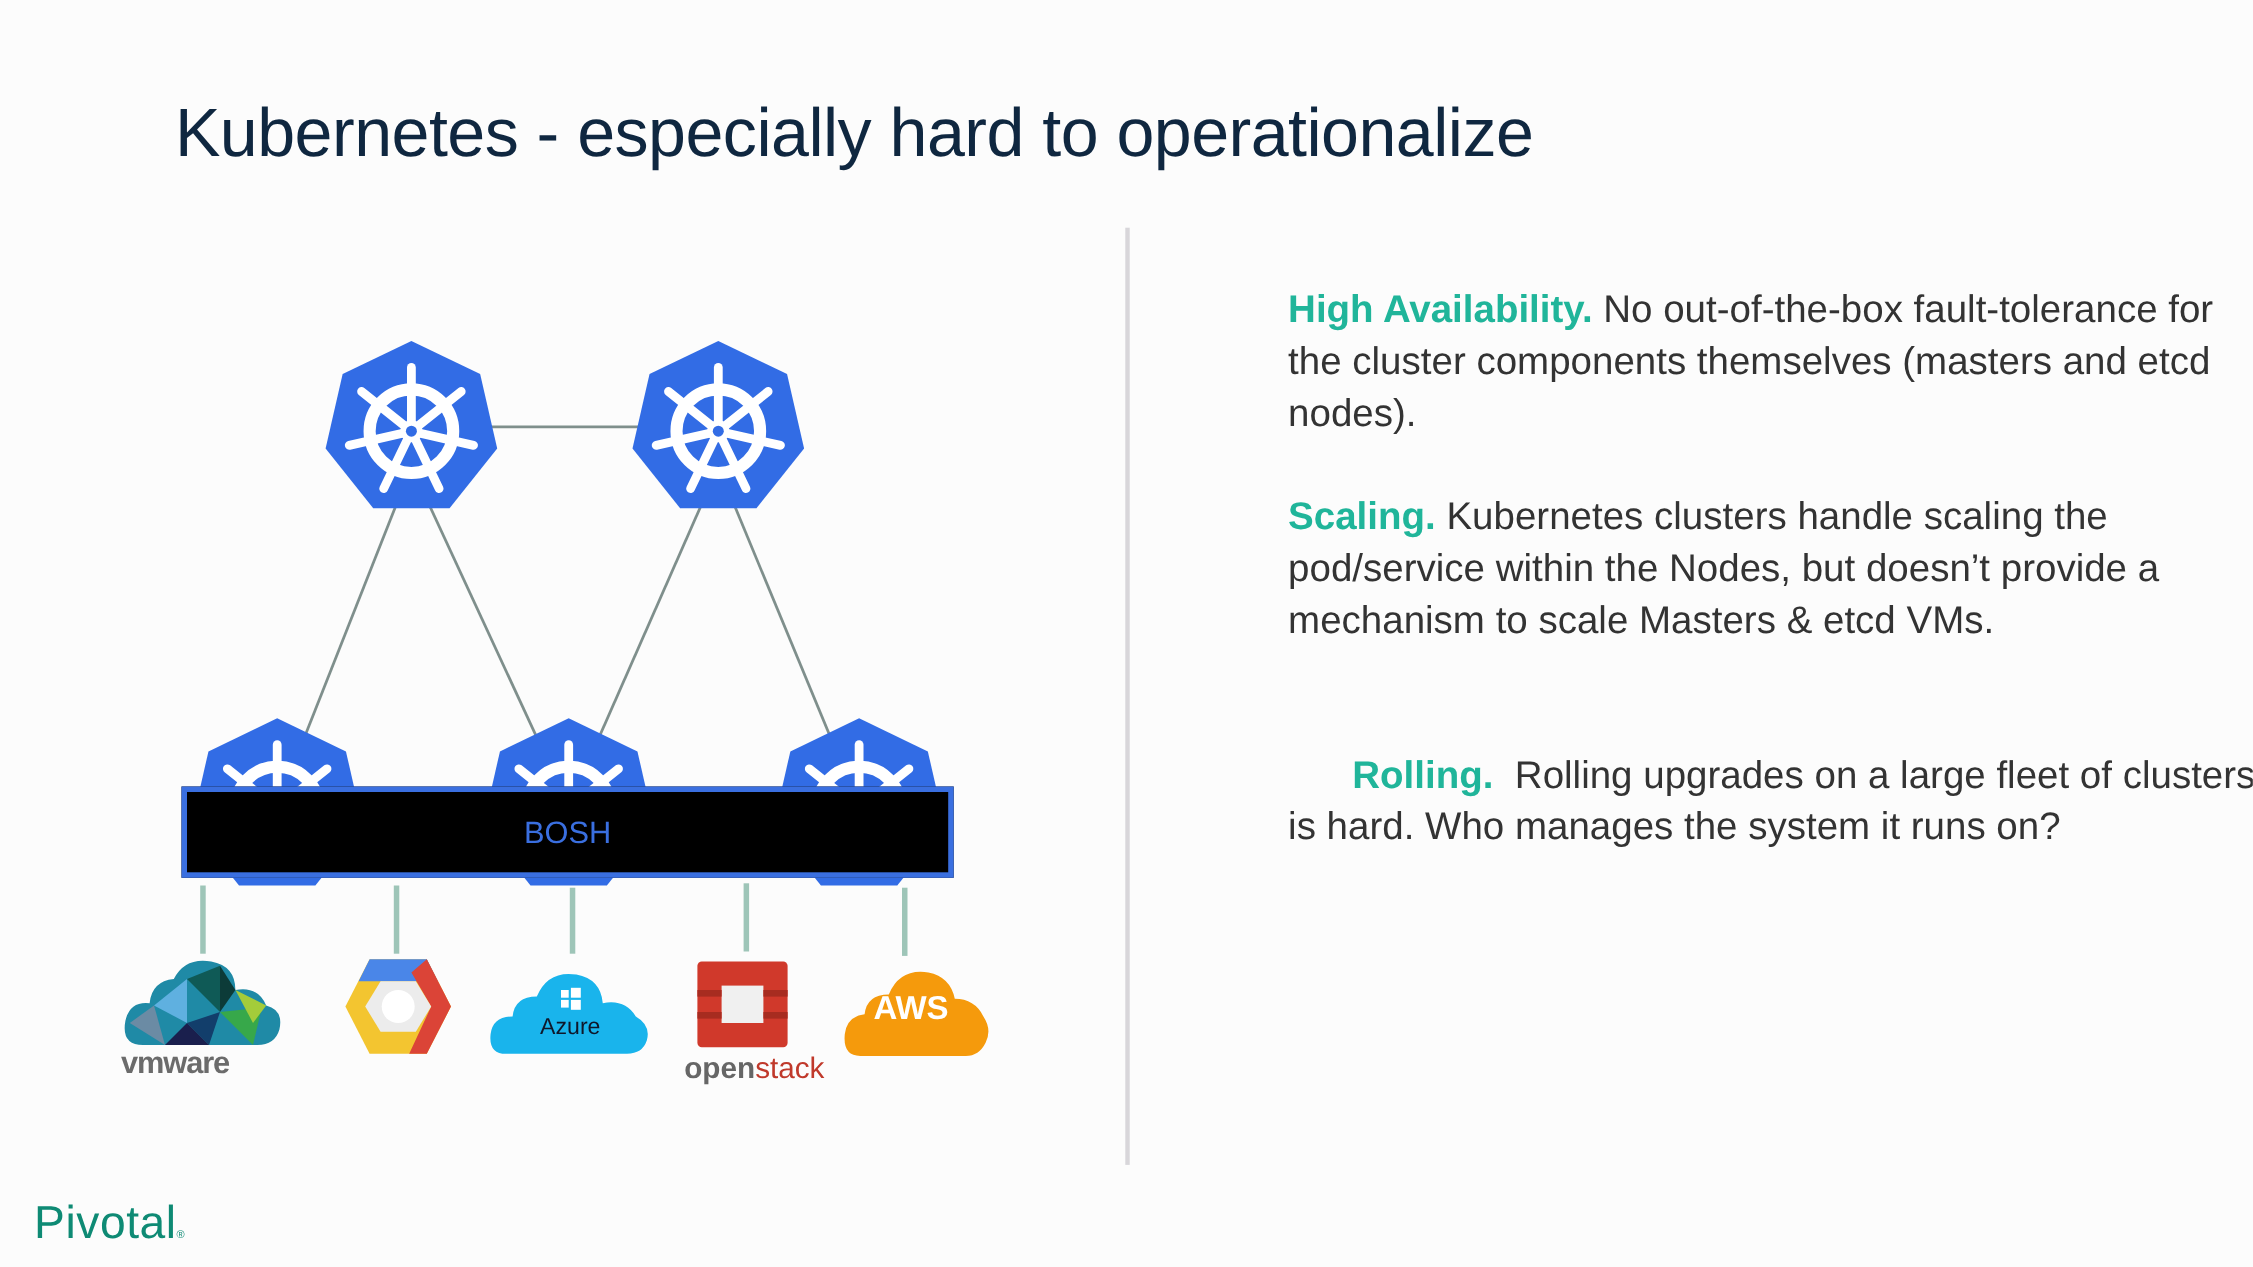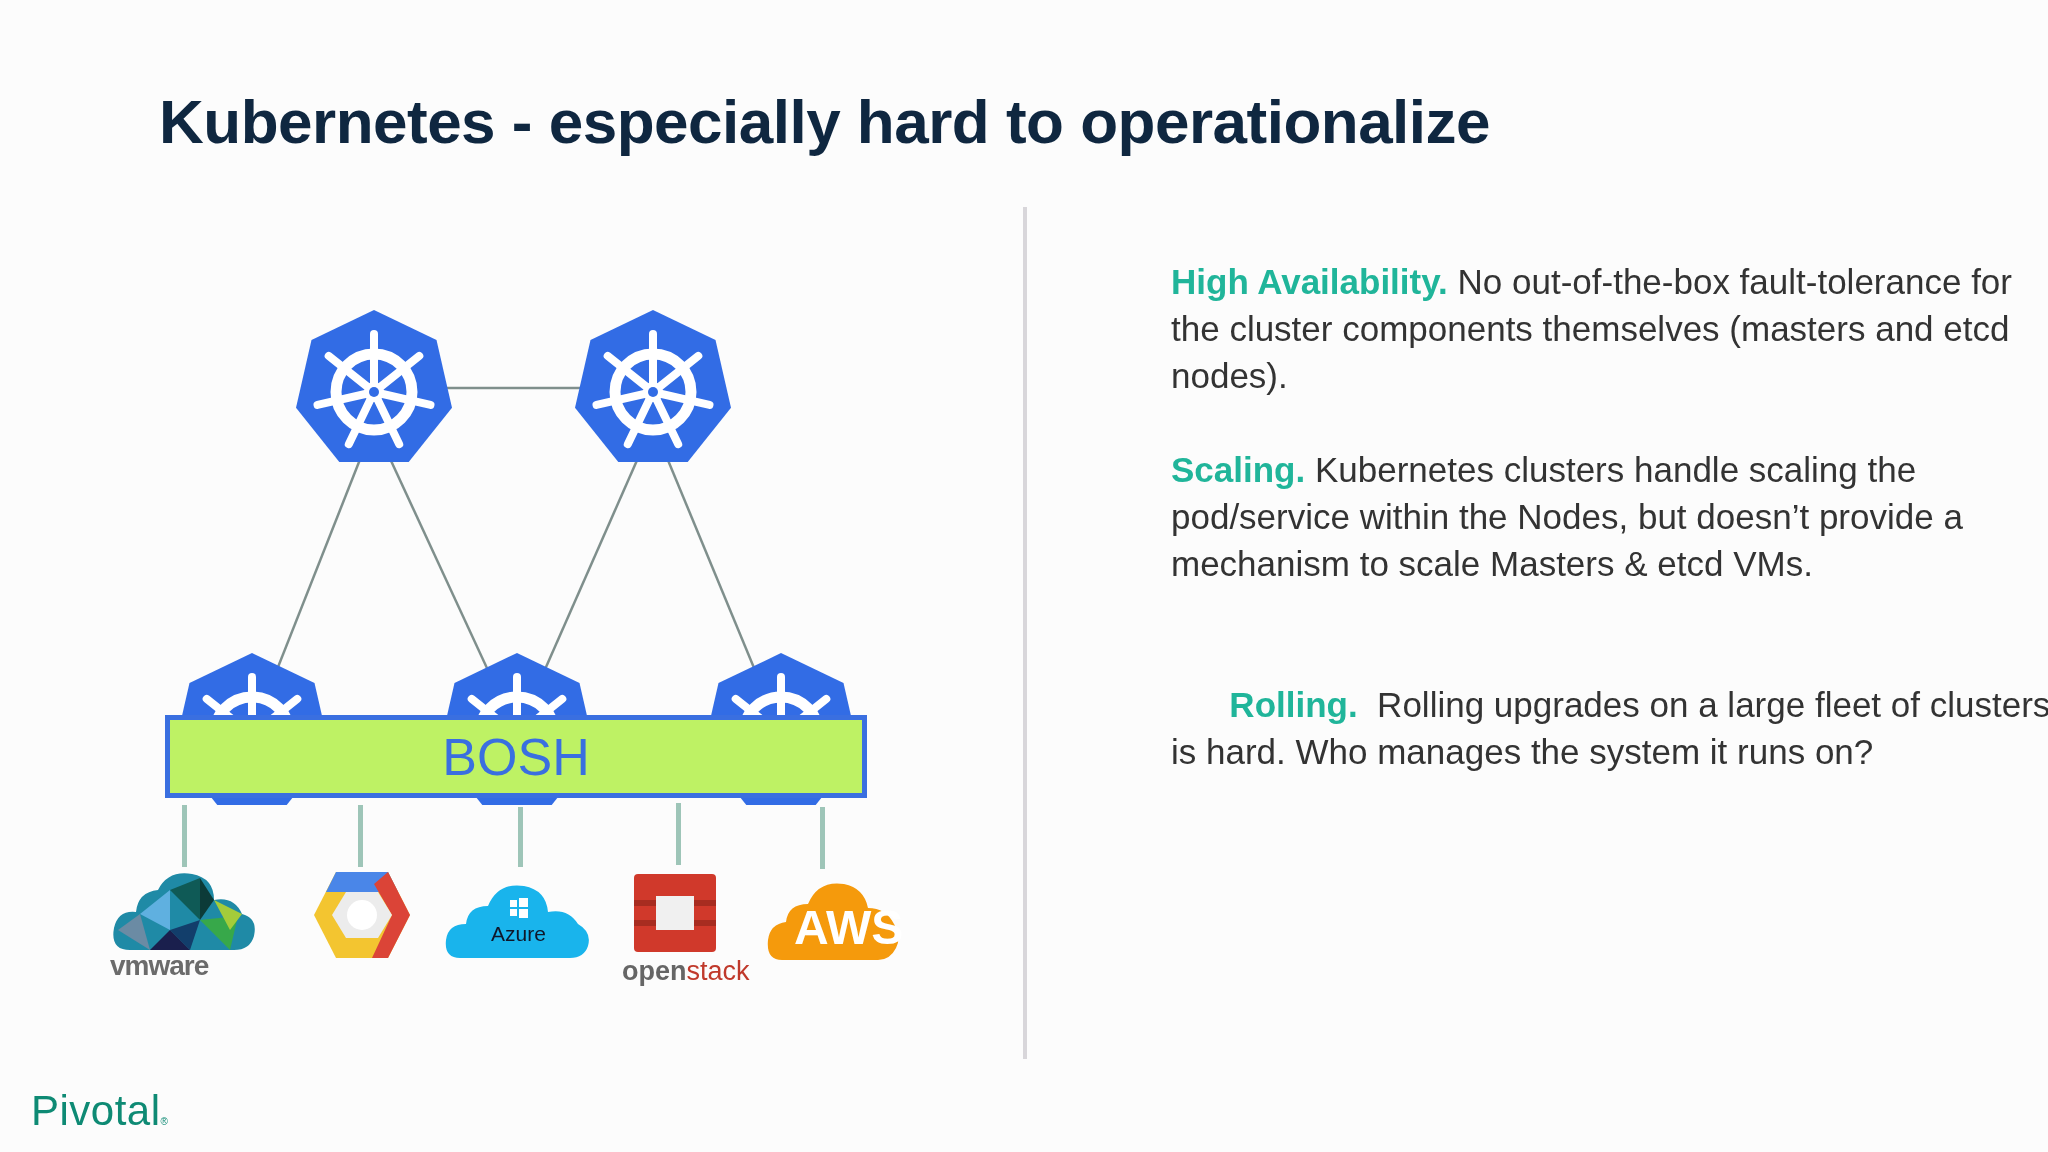--- a/index.html
+++ b/index.html
@@ -5,34 +5,34 @@
   html, body { margin: 0; padding: 0; }
   body {
     width: 2048px; height: 1152px; overflow: hidden;
     background: #fcfcfc;
     font-family: "Liberation Sans", "DejaVu Sans", sans-serif;
     position: relative;
   }
   .slide { position: absolute; inset: 0; }
   .title {
     position: absolute; left: 159px; top: 86px;
-    font-size: 62px; font-weight: bold; color: #0f2740;
+    font-size: 62px; font-weight: normal; color: #0f2740;
     letter-spacing: -0.5px; white-space: nowrap;
   }
   .divider {
     position: absolute; left: 1023px; top: 207px;
     width: 4px; height: 852px; background: #d8d6da;
   }
   .diagram { position: absolute; left: 100px; top: 290px; width: 820px; height: 720px; }
   .diagram svg { position: absolute; left: 0; top: 0; overflow: visible; }
   .bosh-bar {
     position: absolute; left: 165px; top: 715px; width: 702px; height: 83px;
-    box-sizing: border-box; border: 5px solid #3a6fe0; background: #bef264;
+    box-sizing: border-box; border: 5px solid #3a6fe0; background: #000000;
     display: flex; align-items: center; justify-content: center;
-    color: #3a6fe0; font-size: 52px;
+    color: #3a6fe0; font-size: 28px;
   }
   .connector { position: absolute; width: 5px; background: #9ec5b8; }
   .provider { position: absolute; }
   .provider-label {
     position: absolute; white-space: nowrap; font-size: 30px;
   }
   .content { position: absolute; left: 1171px; top: 258px; width: 880px; }
   .point {
     font-size: 35px; line-height: 47px; color: #333;
     margin: 0 0 47px 0;
@@ -158,21 +158,21 @@
     </svg>
     <div class="provider-label" style="left:2px;top:86px;font-size:27px;">
       <span style="color:#666;font-weight:bold;">open</span><span style="color:#c0392b;">stack</span>
     </div>
   </div>
 
   <div class="provider" style="left:766px;top:878px;width:134px;height:84px;">
     <svg width="134" height="84" viewBox="0 0 134 84">
       <path d="M16 82 Q0 82 2 62 Q4 46 20 44 Q22 26 42 26 Q52 2 78 6 Q98 10 102 30 Q120 30 128 46 Q136 58 130 70 Q124 82 112 82 Z" fill="#f59a0c"></path>
     </svg>
-    <div class="provider-label" style="left:28px;top:22px;font-size:48px;color:#fff;font-weight:bold;">AWS</div>
+    <div class="provider-label" style="left:28px;top:22px;font-size:30px;color:#fff;font-weight:bold;">AWS</div>
   </div>
 
   <div class="divider"></div>
 
   <div class="content">
     <p class="point">
       <span class="head">High Availability.</span><span> No out-of-the-box fault-tolerance for the cluster components themselves (masters and etcd nodes).</span>
     </p>
     <p class="point">
       <span class="head">Scaling.</span><span> Kubernetes clusters handle scaling the pod/service within the Nodes, but doesn’t provide a mechanism to scale Masters &amp; etcd VMs.</span>

